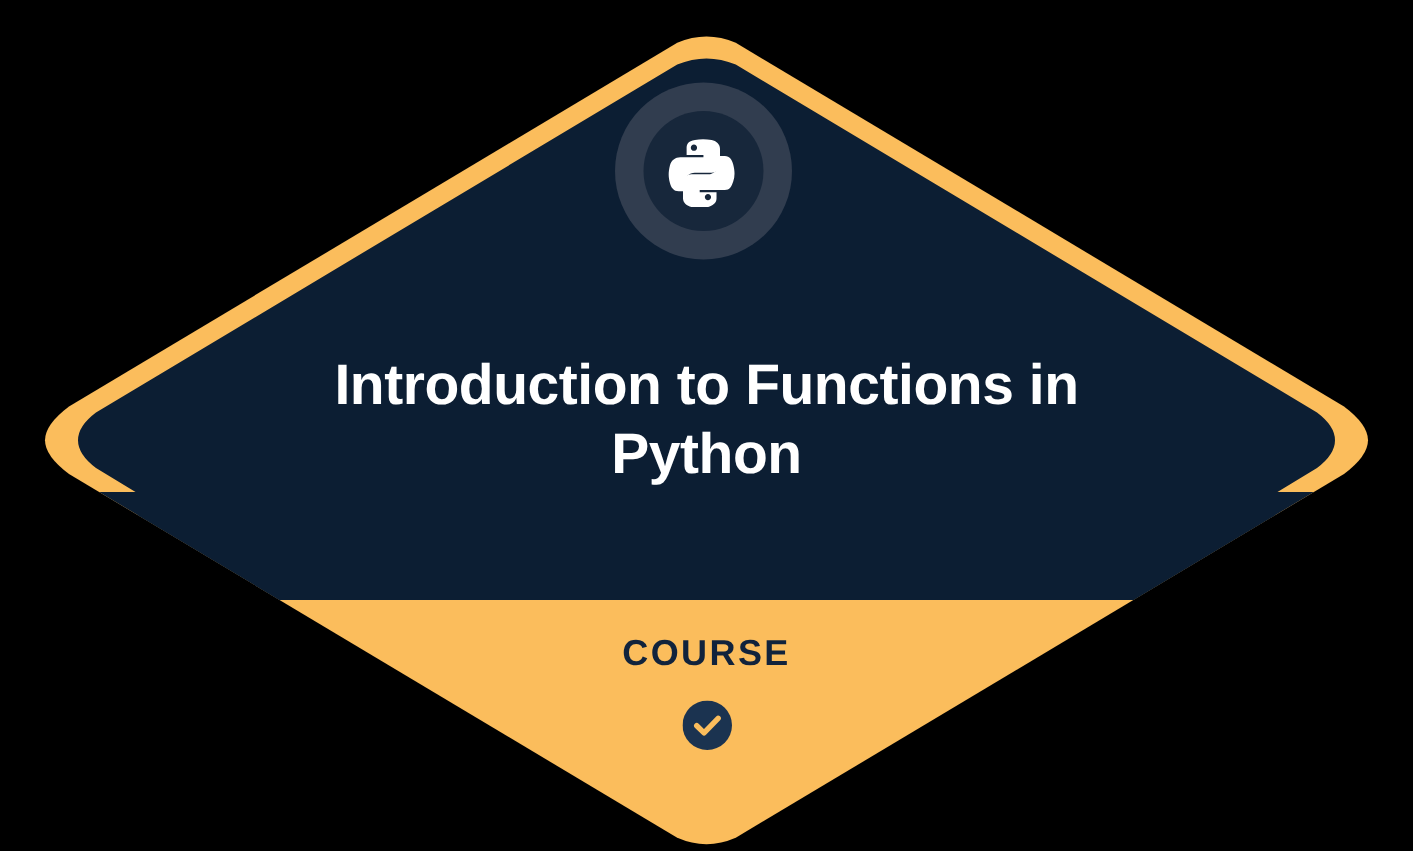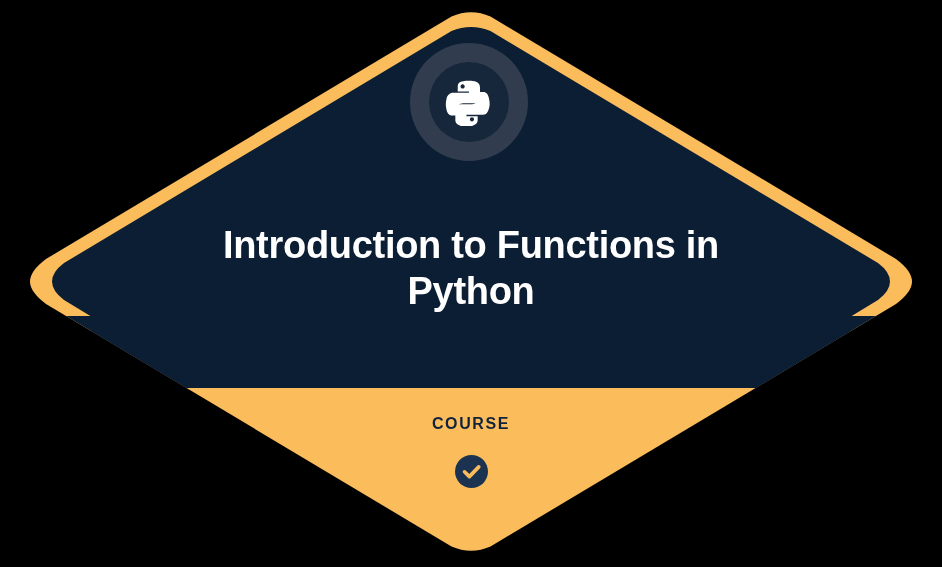--- a/index.html
+++ b/index.html
@@ -13,20 +13,21 @@
     overflow: hidden;
     font-family: "Liberation Sans", sans-serif;
     -webkit-font-smoothing: antialiased;
   }
 
   #badge-canvas {
     position: relative;
     width: 942px;
     height: 423px;
     background: #000000;
+    margin-top: 12px;
   }
 
   .badge-svg {
     position: absolute;
     left: 0;
     top: 0;
     width: 942px;
     height: 567px;
     display: block;
   }
@@ -90,21 +91,21 @@
     position: absolute;
     left: 271px;
     top: 406px;
     width: 400px;
     text-align: center;
   }
   .footer-line {
     display: block;
     color: #11233c;
     font-family: "Liberation Sans", sans-serif;
-    font-size: 16px;
+    font-size: 24px;
     font-weight: 700;
     line-height: 35px;
     letter-spacing: 1.6px;
     text-transform: uppercase;
   }
   .check-wrap {
     margin-top: 14px;
     display: flex;
     justify-content: center;
     align-items: center;

